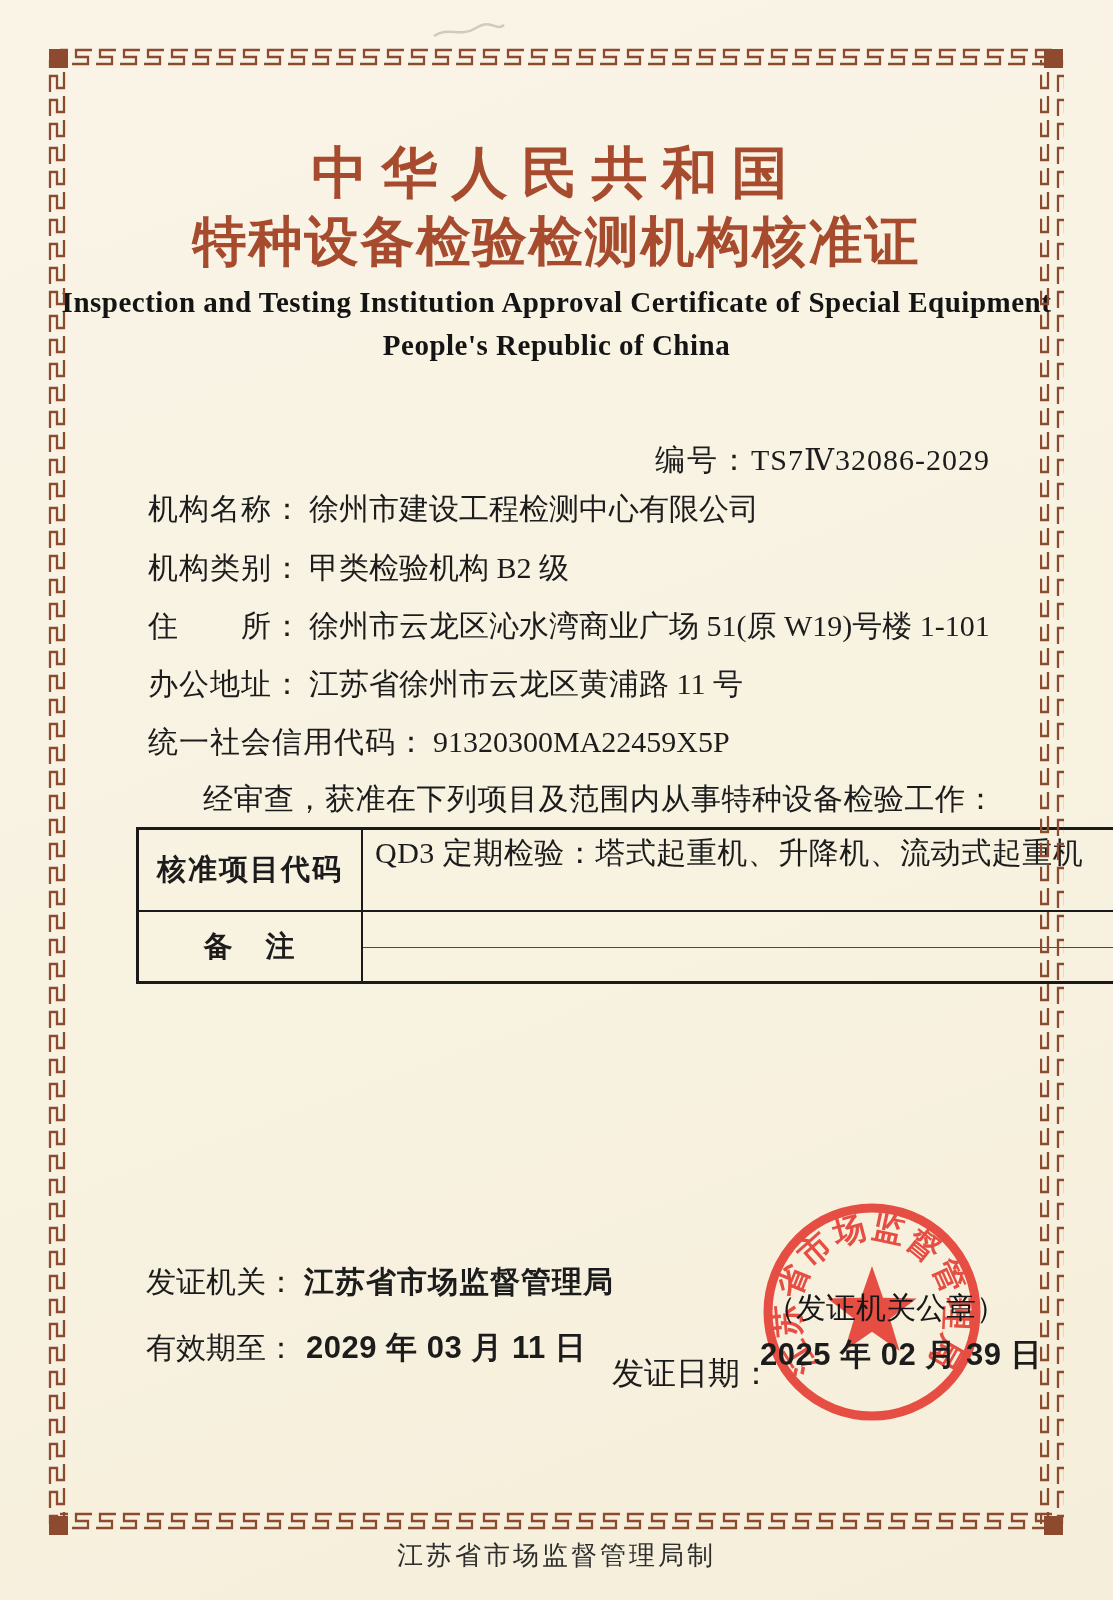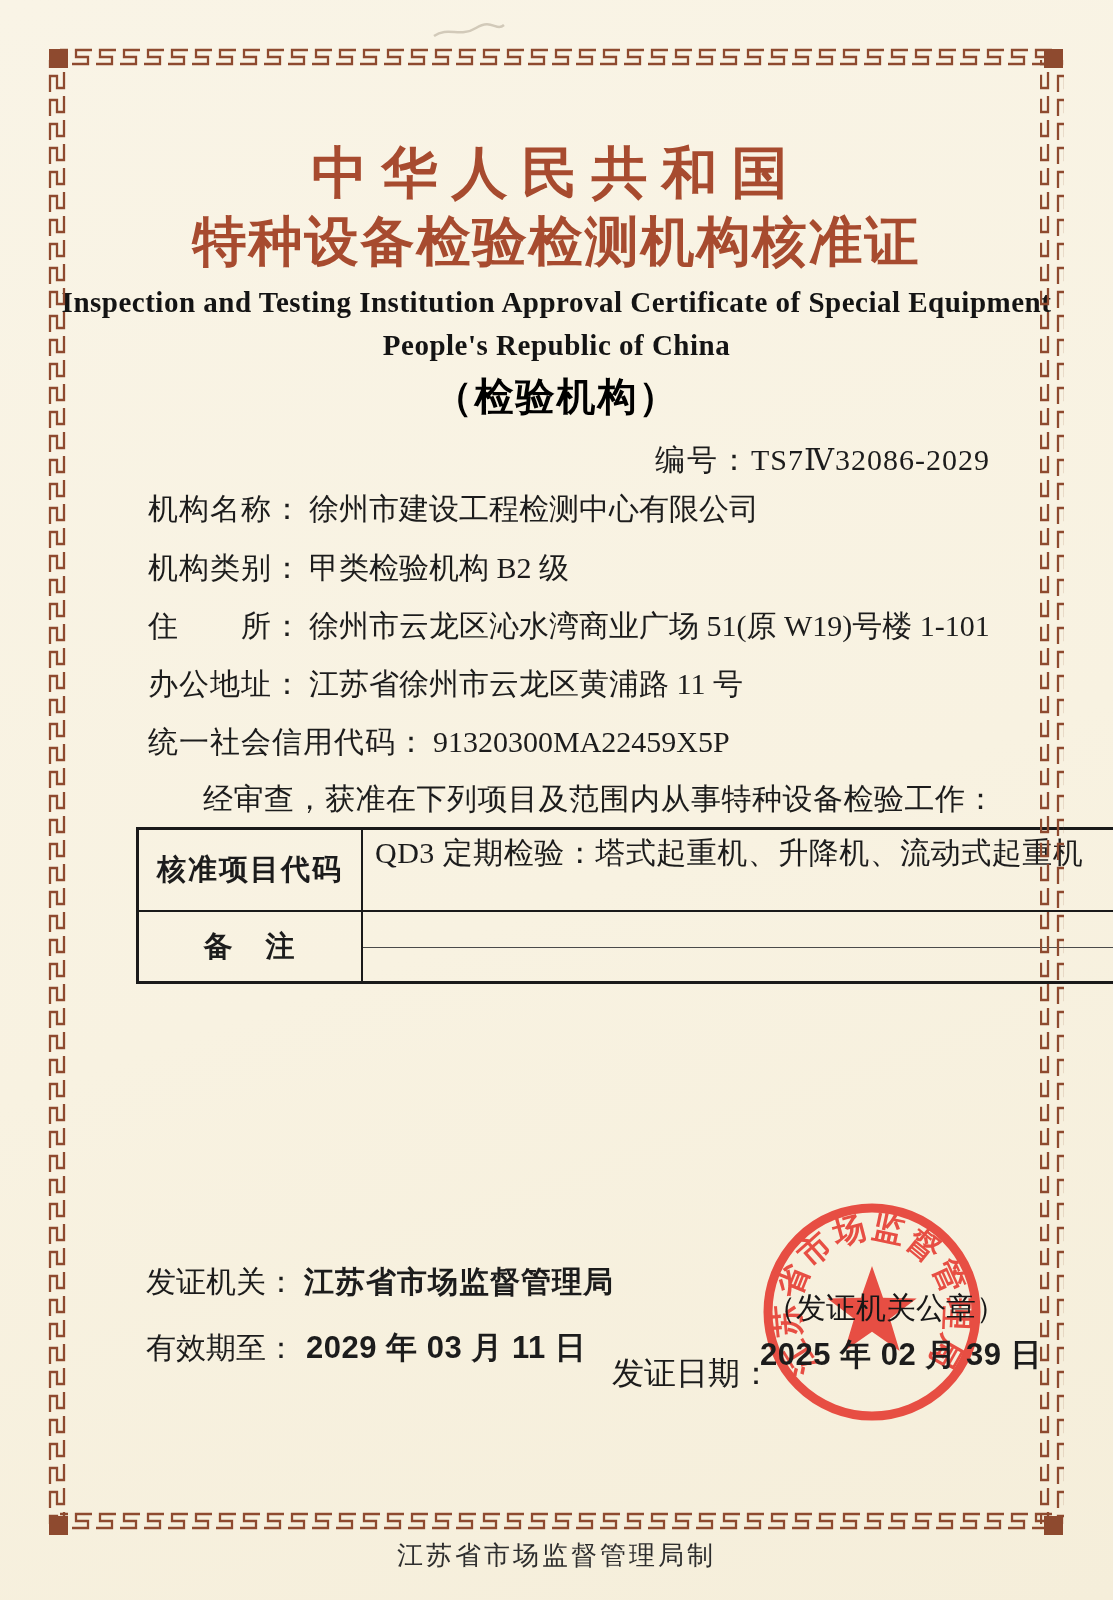--- a/index.html
+++ b/index.html
@@ -93,21 +93,20 @@
     <rect x="3" y="3" width="19" height="19" fill="#8e4a2f"></rect>
     <rect x="998" y="3" width="19" height="19" fill="#8e4a2f"></rect>
     <rect x="3" y="1470" width="19" height="19" fill="#8e4a2f"></rect>
     <rect x="998" y="1470" width="19" height="19" fill="#8e4a2f"></rect>
   </svg>
 
   <div class="abs centered title-cn1">中华人民共和国</div>
   <div class="abs centered title-cn2">特种设备检验检测机构核准证</div>
   <div class="abs centered title-en title-en1">Inspection and Testing Institution Approval Certificate of Special Equipment</div>
   <div class="abs centered title-en title-en2">People's Republic of China</div>
-  <div class="abs centered subtitle">（检验机构）</div>
 
   <div class="abs serial">
     <span class="lbl">编号：</span><span class="val">TS7Ⅳ32086-2029</span>
   </div>
 
   <div class="abs field f0">
     <span class="lbl">机构名称：</span><span class="val">徐州市建设工程检测中心有限公司</span>
   </div>
   <div class="abs field f1">
     <span class="lbl">机构类别：</span><span class="val">甲类检验机构 B2 级</span>

